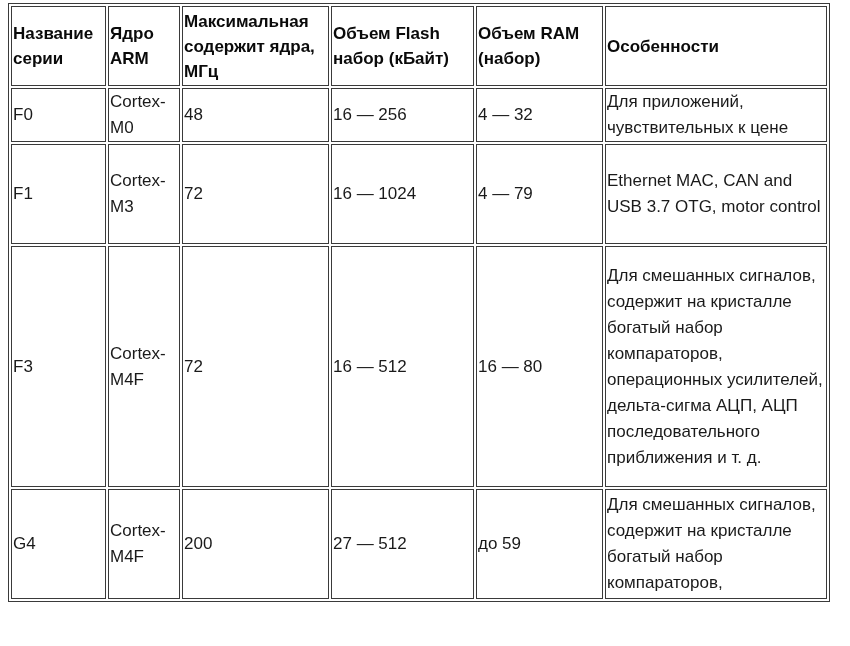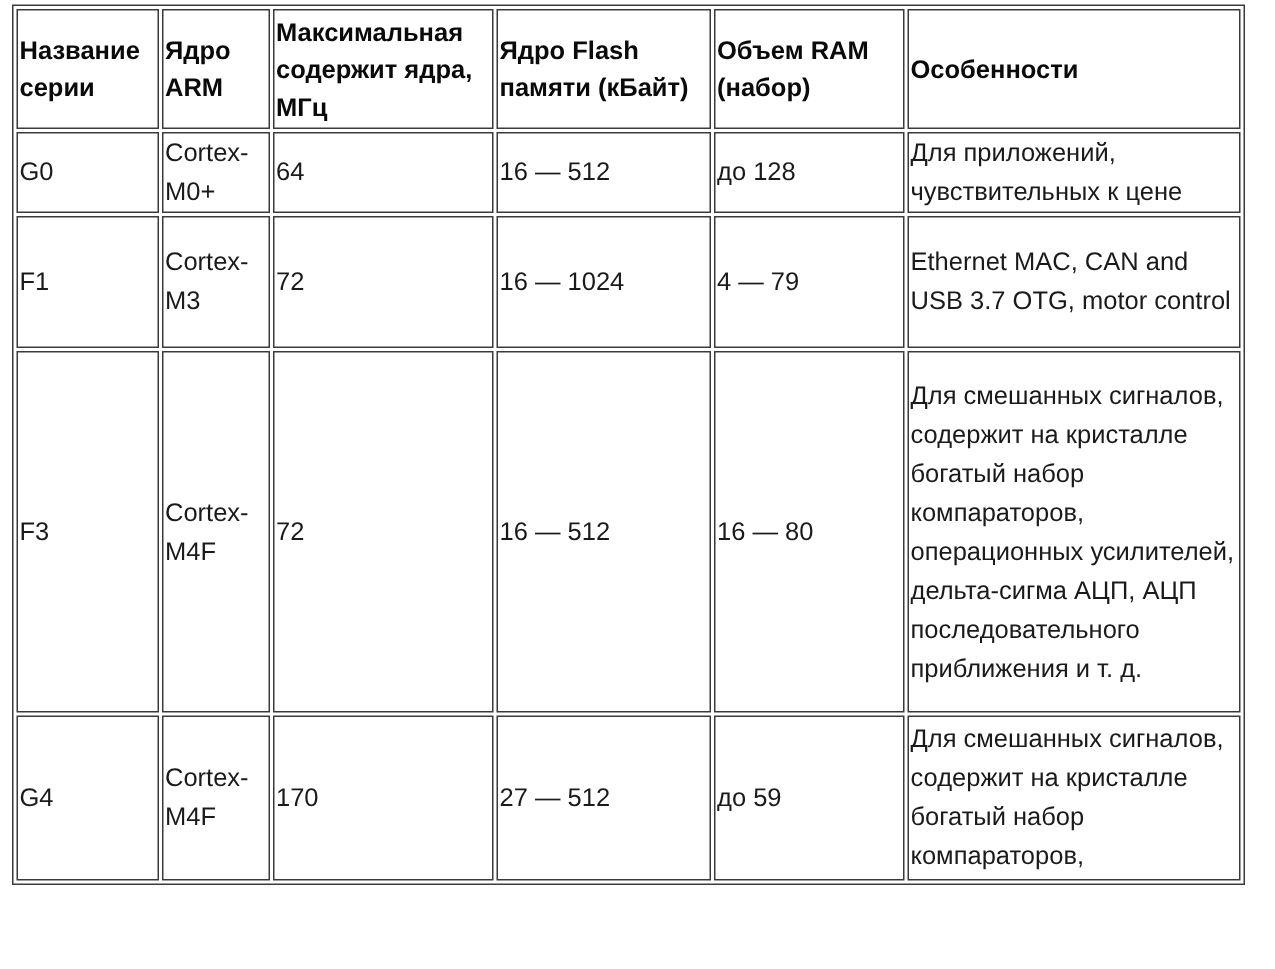--- a/index.html
+++ b/index.html
@@ -47,21 +47,21 @@
     }
     col.c1 { width: 95px; }
     col.c2 { width: 72px; }
     col.c3 { width: 147px; }
     col.c4 { width: 143px; }
     col.c5 { width: 127px; }
     col.c6 { width: 222px; }
     tr.h-head { height: 80px; }
     tr.h-f0 { height: 54px; }
     tr.h-g0 { height: 54px; }
-    tr.h-f1 { height: 88px; }
+    tr.h-f1 { height: 100px; }
     tr.h-f3 { height: 241px; }
     tr.h-g4 { height: 110px; }
     .nowrap { white-space: nowrap; }
     .feat { padding-left: 2px; }
   </style>
 </head>
 <body>
 
 <div class="wrap">
   <table class="spec">
@@ -71,32 +71,32 @@
         <col class="c3">
         <col class="c4">
         <col class="c5">
         <col class="c6">
     </colgroup>
     <thead>
       <tr class="h-head">
         <th>Название серии</th>
         <th>Ядро ARM</th>
         <th>Максимальная содержит ядра, МГц</th>
-        <th>Ядро Flash памяти (кБайт)</th>
+        <th>Объем Flash набор (кБайт)</th>
         <th>Объем RAM (набор)</th>
         <th>Особенности</th>
       </tr>
     </thead>
     <tbody>
-      <tr class="h-g0">
-        <td>G0</td>
-        <td>Cortex-M0+</td>
-        <td>64</td>
-        <td class="nowrap">16 — 512</td>
-        <td class="nowrap">до 128</td>
+      <tr class="h-f0">
+        <td>F0</td>
+        <td>Cortex-M0</td>
+        <td>48</td>
+        <td class="nowrap">16 — 256</td>
+        <td class="nowrap">4 — 32</td>
         <td class="feat">Для приложений, чувствительных к цене</td>
       </tr>
       <tr class="h-f1">
         <td>F1</td>
         <td>Cortex-M3</td>
         <td>72</td>
         <td class="nowrap">16 — 1024</td>
         <td class="nowrap">4 — 79</td>
         <td class="feat">Ethernet MAC, CAN and USB 3.7 OTG, motor control</td>
       </tr>
@@ -104,20 +104,20 @@
         <td>F3</td>
         <td>Cortex-M4F</td>
         <td>72</td>
         <td class="nowrap">16 — 512</td>
         <td class="nowrap">16 — 80</td>
         <td class="feat">Для смешанных сигналов, содержит на кристалле богатый набор компараторов, операционных усилителей, дельта-сигма АЦП, АЦП последовательного приближения и т. д.</td>
       </tr>
       <tr class="h-g4">
         <td>G4</td>
         <td>Cortex-M4F</td>
-        <td>170</td>
+        <td>200</td>
         <td class="nowrap">27 — 512</td>
         <td class="nowrap">до 59</td>
         <td class="feat">Для смешанных сигналов, содержит на кристалле богатый набор компараторов,</td>
       </tr>
     </tbody>
   </table>
 </div>
 
 </body></html>

